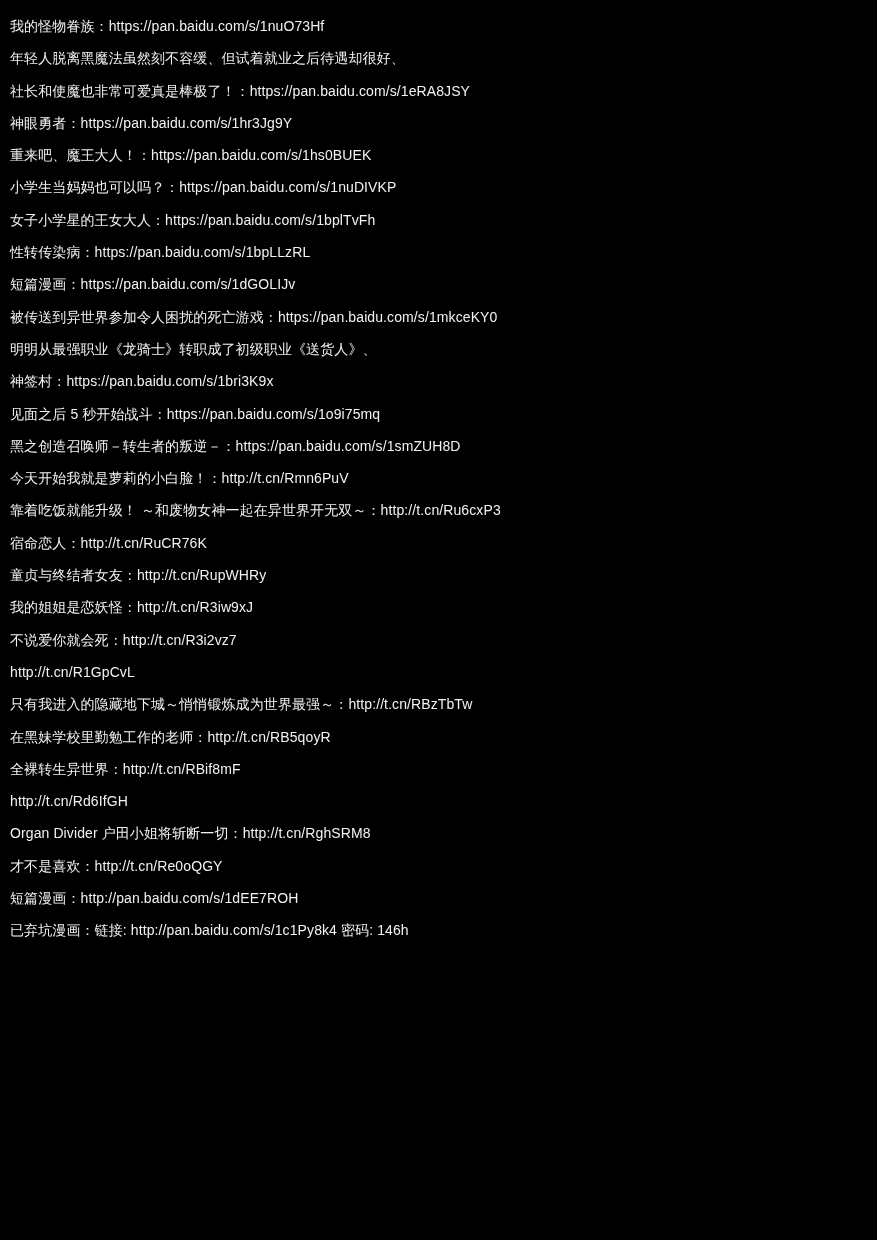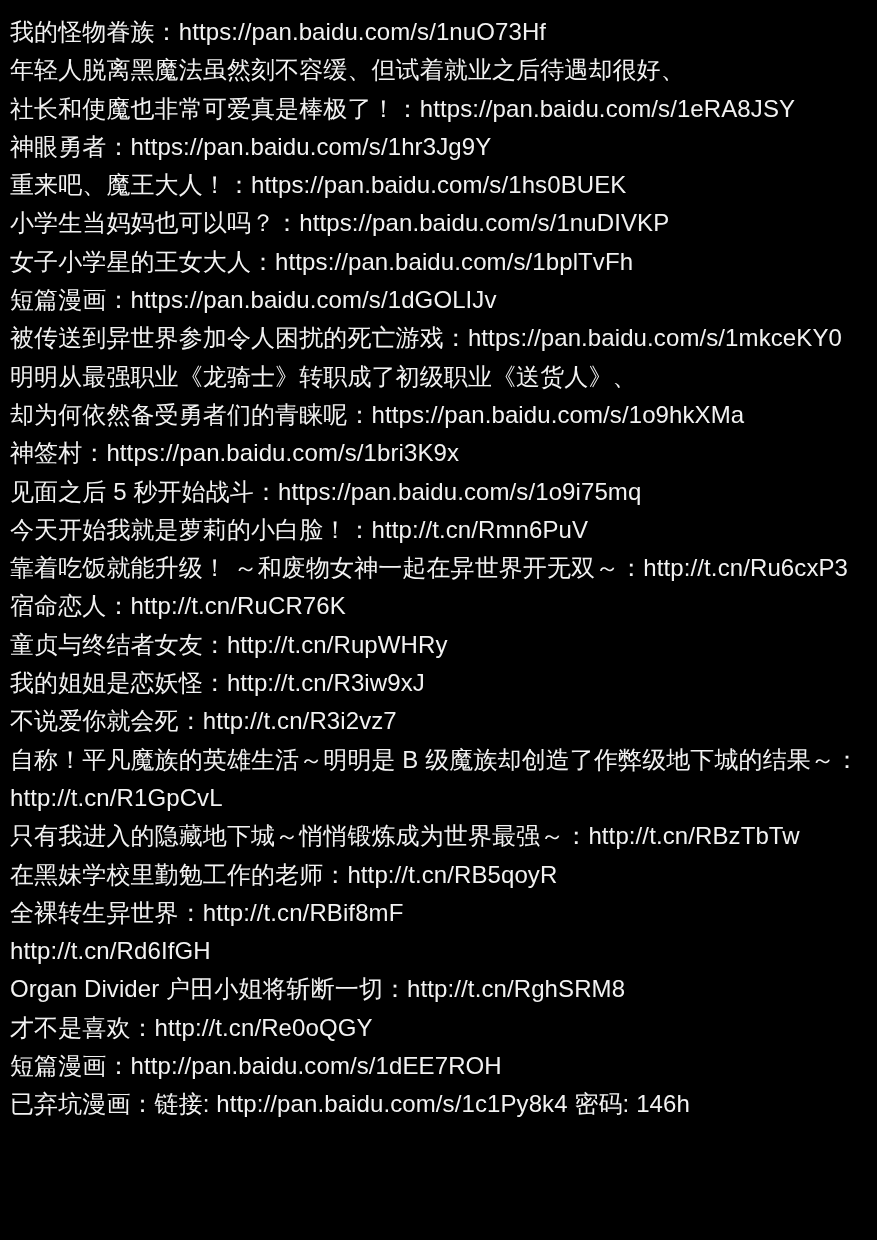--- a/index.html
+++ b/index.html
@@ -14,53 +14,52 @@
     color: #ffffff;
   }
   #doc {
     box-sizing: border-box;
     width: 877px;
     min-height: 1240px;
     padding: 10px 8px 8px 10px;
     background: #000000;
   }
   .line {
-    font-size: 24px;
+    font-size: 14px;
     line-height: 32.3px;
     color: #f2f2f2;
     white-space: pre-wrap;
     word-break: break-all;
     letter-spacing: 0.1px;
-    margin-top: 6px;
   }
 </style>
 </head>
 <body>
 
 <div id="doc">
   <div class="line">我的怪物眷族：https://pan.baidu.com/s/1nuO73Hf</div>
   <div class="line">年轻人脱离黑魔法虽然刻不容缓、但试着就业之后待遇却很好、</div>
   <div class="line">社长和使魔也非常可爱真是棒极了！：https://pan.baidu.com/s/1eRA8JSY</div>
   <div class="line">神眼勇者：https://pan.baidu.com/s/1hr3Jg9Y</div>
   <div class="line">重来吧、魔王大人！：https://pan.baidu.com/s/1hs0BUEK</div>
   <div class="line">小学生当妈妈也可以吗？：https://pan.baidu.com/s/1nuDIVKP</div>
   <div class="line">女子小学星的王女大人：https://pan.baidu.com/s/1bplTvFh</div>
+  <div class="line">性转传染病：https://pan.baidu.com/s/1bpLLzRL</div>
   <div class="line">短篇漫画：https://pan.baidu.com/s/1dGOLIJv</div>
   <div class="line">被传送到异世界参加令人困扰的死亡游戏：https://pan.baidu.com/s/1mkceKY0</div>
   <div class="line">明明从最强职业《龙骑士》转职成了初级职业《送货人》、</div>
-  <div class="line">却为何依然备受勇者们的青睐呢：https://pan.baidu.com/s/1o9hkXMa</div>
   <div class="line">神签村：https://pan.baidu.com/s/1bri3K9x</div>
   <div class="line">见面之后 5 秒开始战斗：https://pan.baidu.com/s/1o9i75mq</div>
+  <div class="line">黑之创造召唤师－转生者的叛逆－：https://pan.baidu.com/s/1smZUH8D</div>
   <div class="line">今天开始我就是萝莉的小白脸！：http://t.cn/Rmn6PuV</div>
   <div class="line">靠着吃饭就能升级！ ～和废物女神一起在异世界开无双～：http://t.cn/Ru6cxP3</div>
   <div class="line">宿命恋人：http://t.cn/RuCR76K</div>
   <div class="line">童贞与终结者女友：http://t.cn/RupWHRy</div>
   <div class="line">我的姐姐是恋妖怪：http://t.cn/R3iw9xJ</div>
   <div class="line">不说爱你就会死：http://t.cn/R3i2vz7</div>
-  <div class="line">自称！平凡魔族的英雄生活～明明是 B 级魔族却创造了作弊级地下城的结果～：</div>
   <div class="line">http://t.cn/R1GpCvL</div>
   <div class="line">只有我进入的隐藏地下城～悄悄锻炼成为世界最强～：http://t.cn/RBzTbTw</div>
   <div class="line">在黑妹学校里勤勉工作的老师：http://t.cn/RB5qoyR</div>
   <div class="line">全裸转生异世界：http://t.cn/RBif8mF</div>
   <div class="line">http://t.cn/Rd6IfGH</div>
   <div class="line">Organ Divider 户田小姐将斩断一切：http://t.cn/RghSRM8</div>
   <div class="line">才不是喜欢：http://t.cn/Re0oQGY</div>
   <div class="line">短篇漫画：http://pan.baidu.com/s/1dEE7ROH</div>
   <div class="line">已弃坑漫画：链接: http://pan.baidu.com/s/1c1Py8k4 密码: 146h</div>
 </div>

